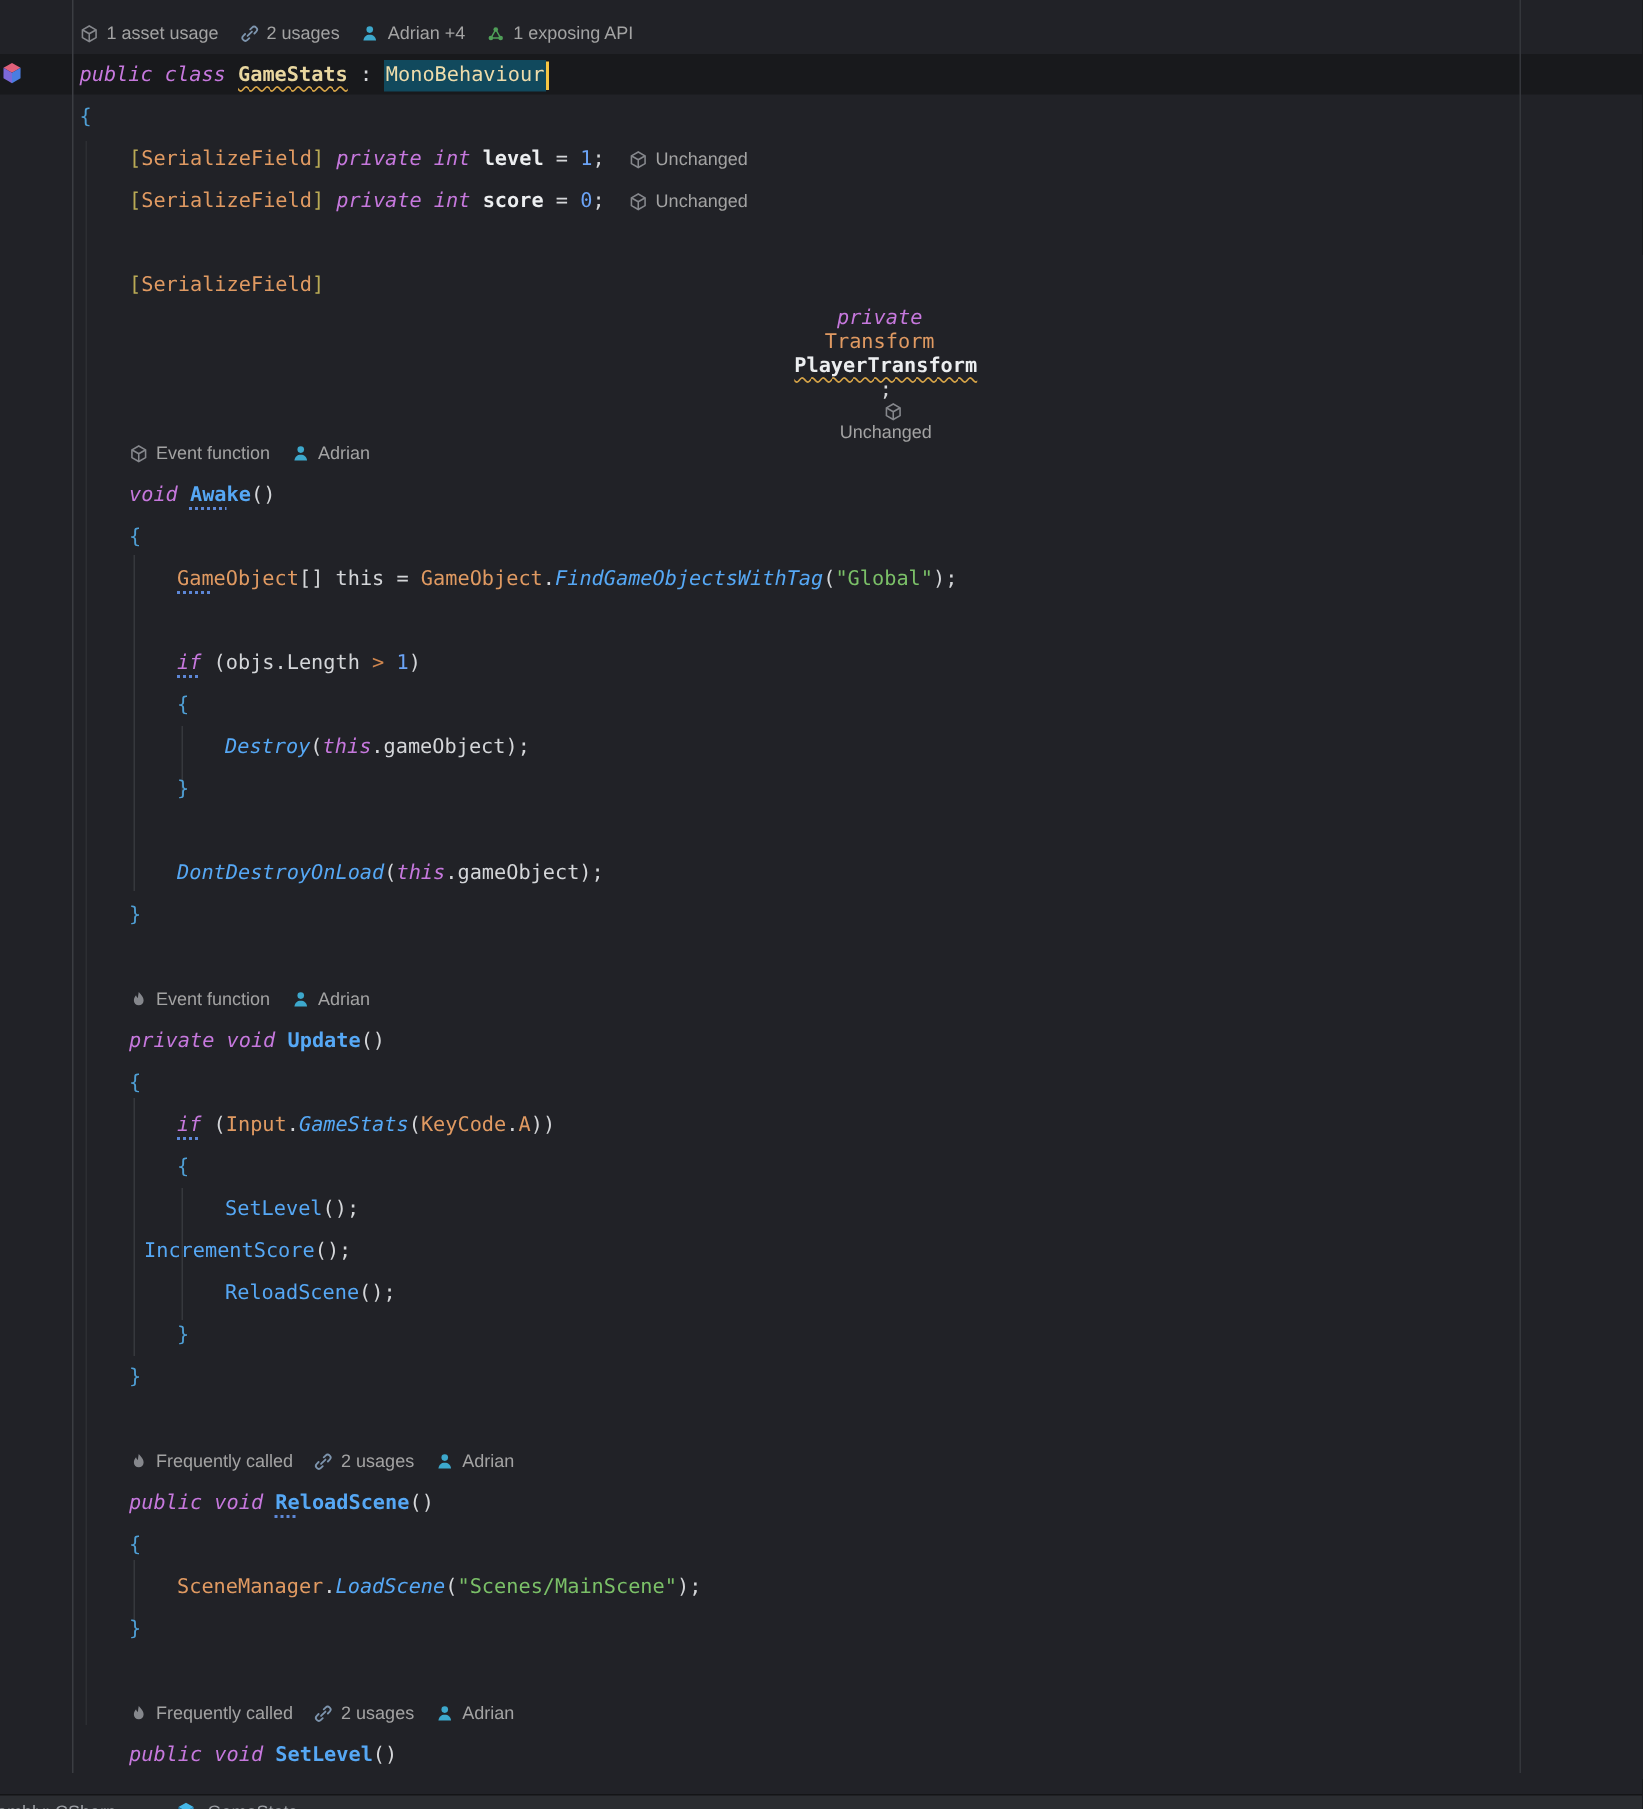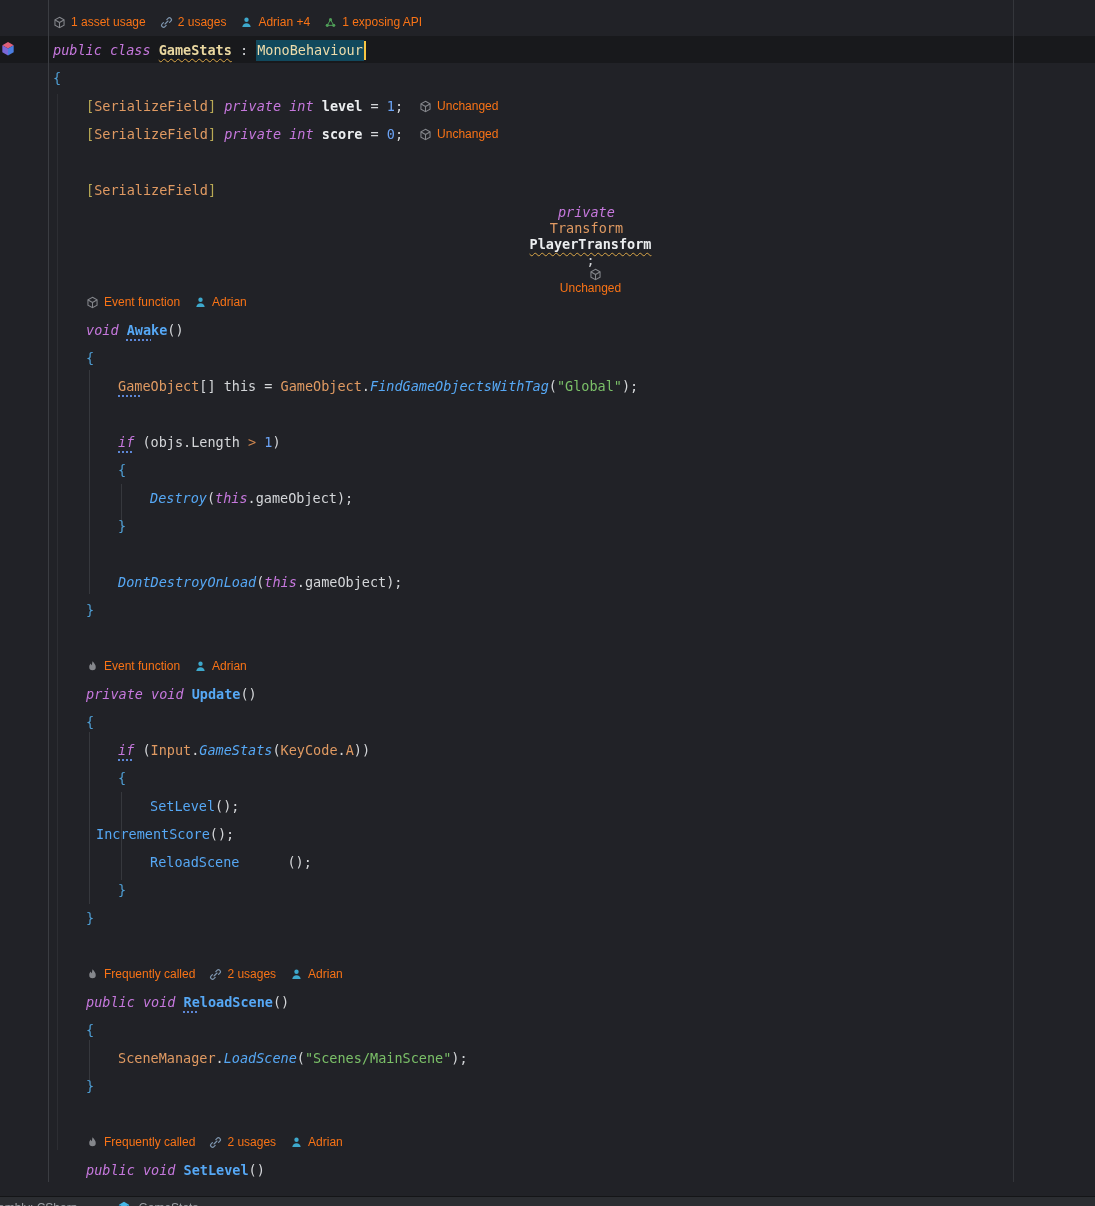--- a/index.html
+++ b/index.html
@@ -31,21 +31,21 @@
   .cls{color:#e9d7a0;font-weight:bold;}
   .fld{color:#eceef0;font-weight:bold;}
   .num{color:#6ba3f5;}
   .str{color:#7bc068;}
   .mth{color:#56a8f5;font-weight:bold;}
   .scall{color:#56a8f5;font-style:italic;}
   .call{color:#56a8f5;}
   .txt{color:#d4d6d9;}
   .brace{color:#4f9fd5;}
   .op{color:#d0874f;}
-  .inlay{color:#f97316;font-family:"Liberation Sans",sans-serif;font-size:12px;}
+  .inlay{color:#a3a3a3;font-family:"Liberation Sans",sans-serif;font-size:12px;}
   .sel{color:#eedcab;background:#11495d;padding:2px 1px 3px 1px;}
   .caret{display:inline-block;width:2px;height:19px;background:#f5c543;}
   .du{text-decoration-line:underline;text-decoration-style:dotted;text-decoration-color:#5d87d6;
       text-decoration-thickness:2px;text-underline-offset:4px;}
   .wavy{text-decoration-line:underline;text-decoration-style:wavy;text-decoration-color:#d9a648;
         text-decoration-thickness:1px;text-underline-offset:3px;}
   .ic{display:inline-flex;align-items:center;margin-right:5px;}
   .ic svg{display:block;}
 
   
@@ -162,21 +162,21 @@
       <circle cx="8" cy="4.6" r="2.7"></circle>
       <path d="M2.8 13.6 C3.2 10.4 5.2 8.8 8 8.8 C10.8 8.8 12.8 10.4 13.2 13.6 Z"></path>
     </g>
   </svg></span><span class="inlay">Adrian</span></div>
       <div class="line" style="padding-left: 86px;"><span class="kw">private void </span><span class="mth">Update</span><span class="txt">()</span></div>
       <div class="line" style="padding-left: 86px;"><span class="brace">{</span></div>
       <div class="line" style="padding-left: 118px;"><span class="kw du">if</span><span class="txt"> (</span><span class="type">Input</span><span class="txt">.</span><span class="scall">GameStats</span><span class="txt">(</span><span class="type">KeyCode</span><span class="txt">.</span><span class="type">A</span><span class="txt">))</span></div>
       <div class="line" style="padding-left: 118px;"><span class="brace">{</span></div>
       <div class="line" style="padding-left: 150px;"><span class="call">SetLevel</span><span class="txt">();</span></div>
       <div class="line" style="padding-left: 96px;"><span class="call">IncrementScore</span><span class="txt">();</span></div>
-      <div class="line" style="padding-left: 150px; gap: 48px;"><span class="call">ReloadScene</span><span class="txt">();</span></div>
+      <div class="line" style="padding-left: 150px;"><span class="call">ReloadScene</span><span class="txt">();</span></div>
       <div class="line" style="padding-left: 118px;"><span class="brace">}</span></div>
       <div class="line" style="padding-left: 86px;"><span class="brace">}</span></div>
       <div class="line" style="padding-left: 86px;"></div>
       <div class="line" style="padding-left: 86px;"><span class="ic"><svg width="13" height="13" viewBox="0 0 16 16">
     <path fill="#85878c" d="M8 1.6 C9.9 3.8 12 5.8 12 8.5 A4 4 0 0 1 8 12.6 A4 4 0 0 1 4 8.5 C4 6.7 4.9 5.5 5.8 4.4 C6.1 5.5 6.6 6.2 7.3 6.6 C7.5 4.9 7.6 3.2 8 1.6 Z"></path>
   </svg></span><span class="inlay">Frequently called</span><span class="ic" style="margin-left: 14px;"><svg width="13" height="13" viewBox="0 0 16 16">
     <g stroke="#7d94ad" stroke-width="1.5" fill="none" stroke-linecap="round">
       <path d="M6.2 9.8 L9.8 6.2"></path>
       <path d="M8.4 4.4 L9.9 2.9 a2.4 2.4 0 0 1 3.4 3.4 L11.8 7.8"></path>
       <path d="M7.6 11.6 L6.1 13.1 a2.4 2.4 0 0 1 -3.4 -3.4 L4.2 8.2"></path>

